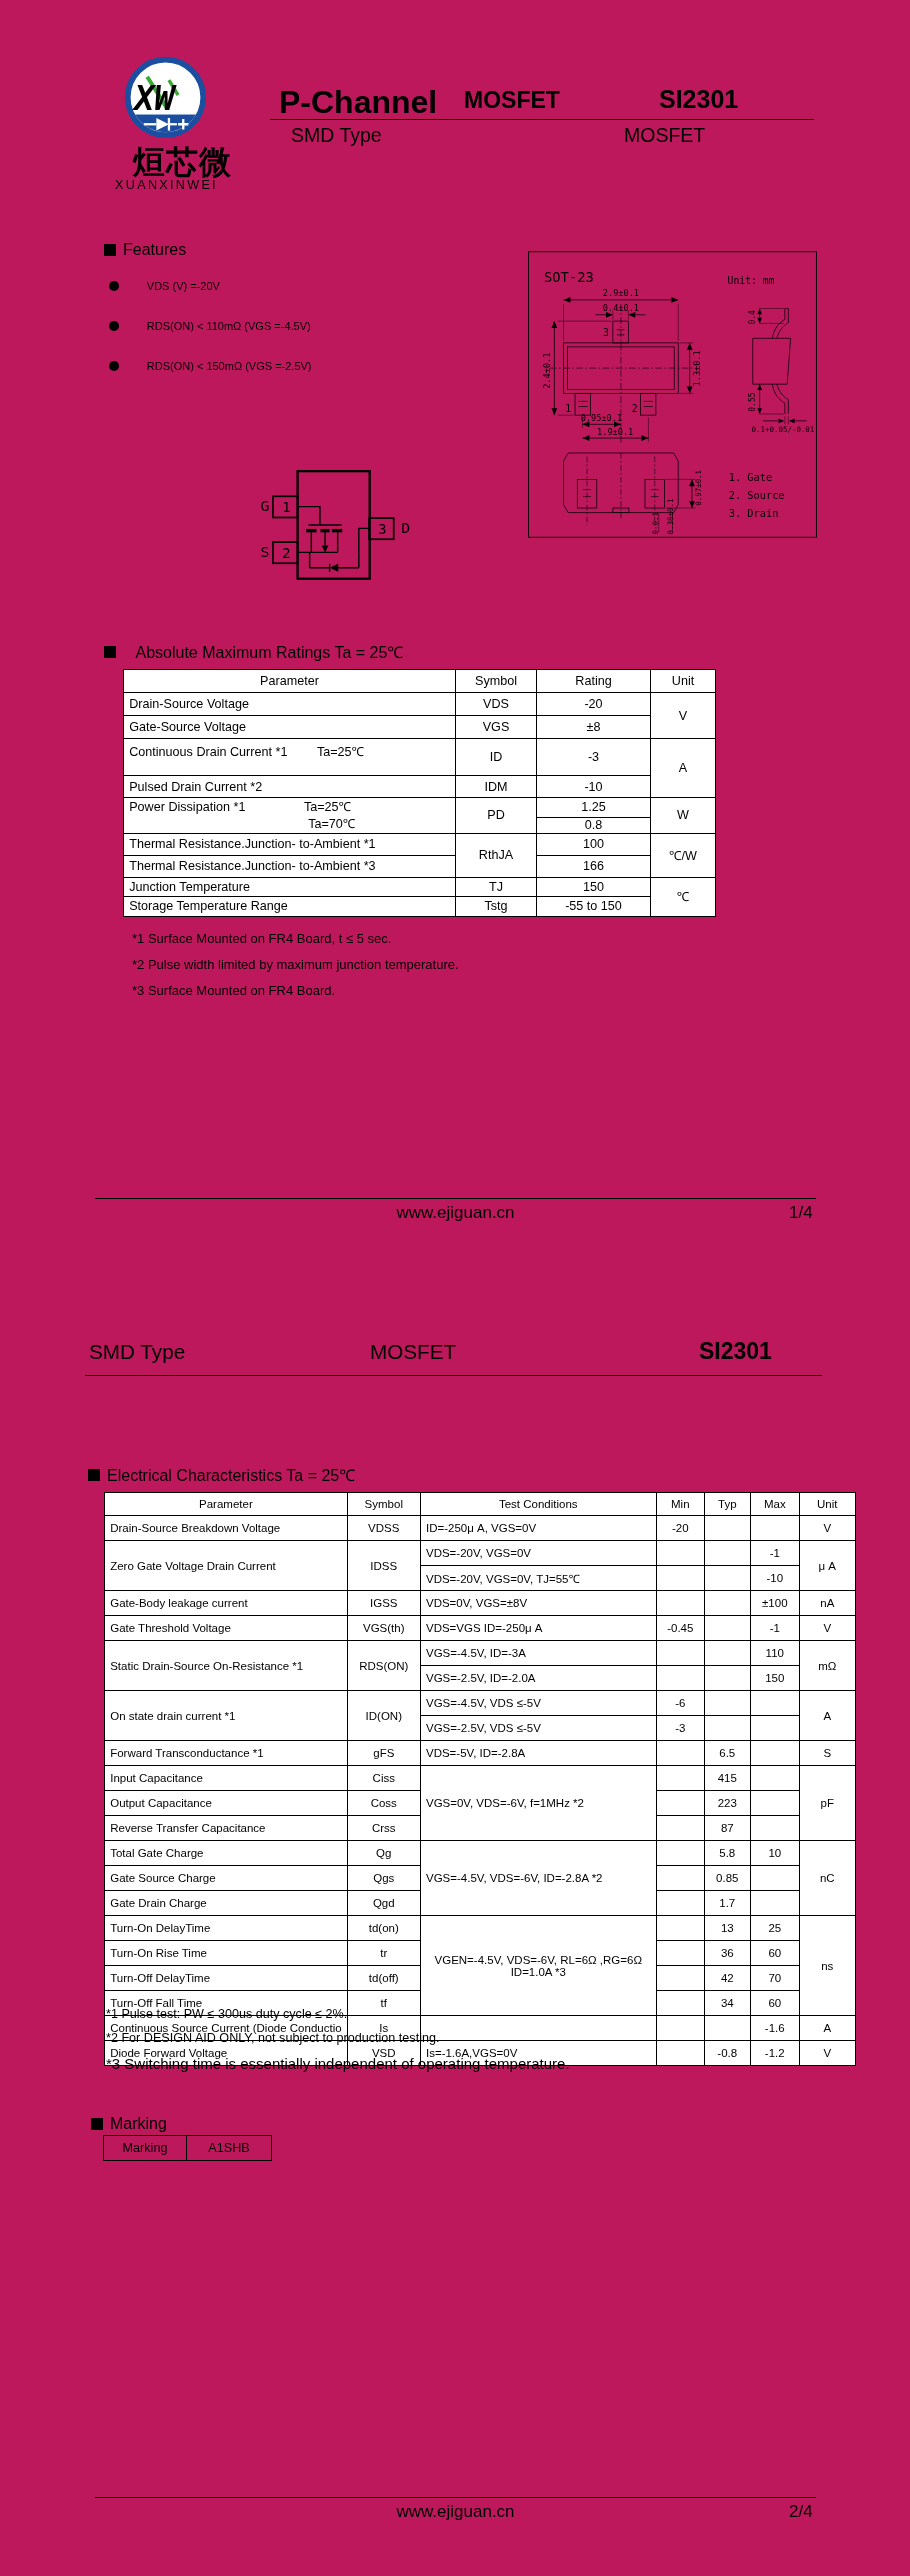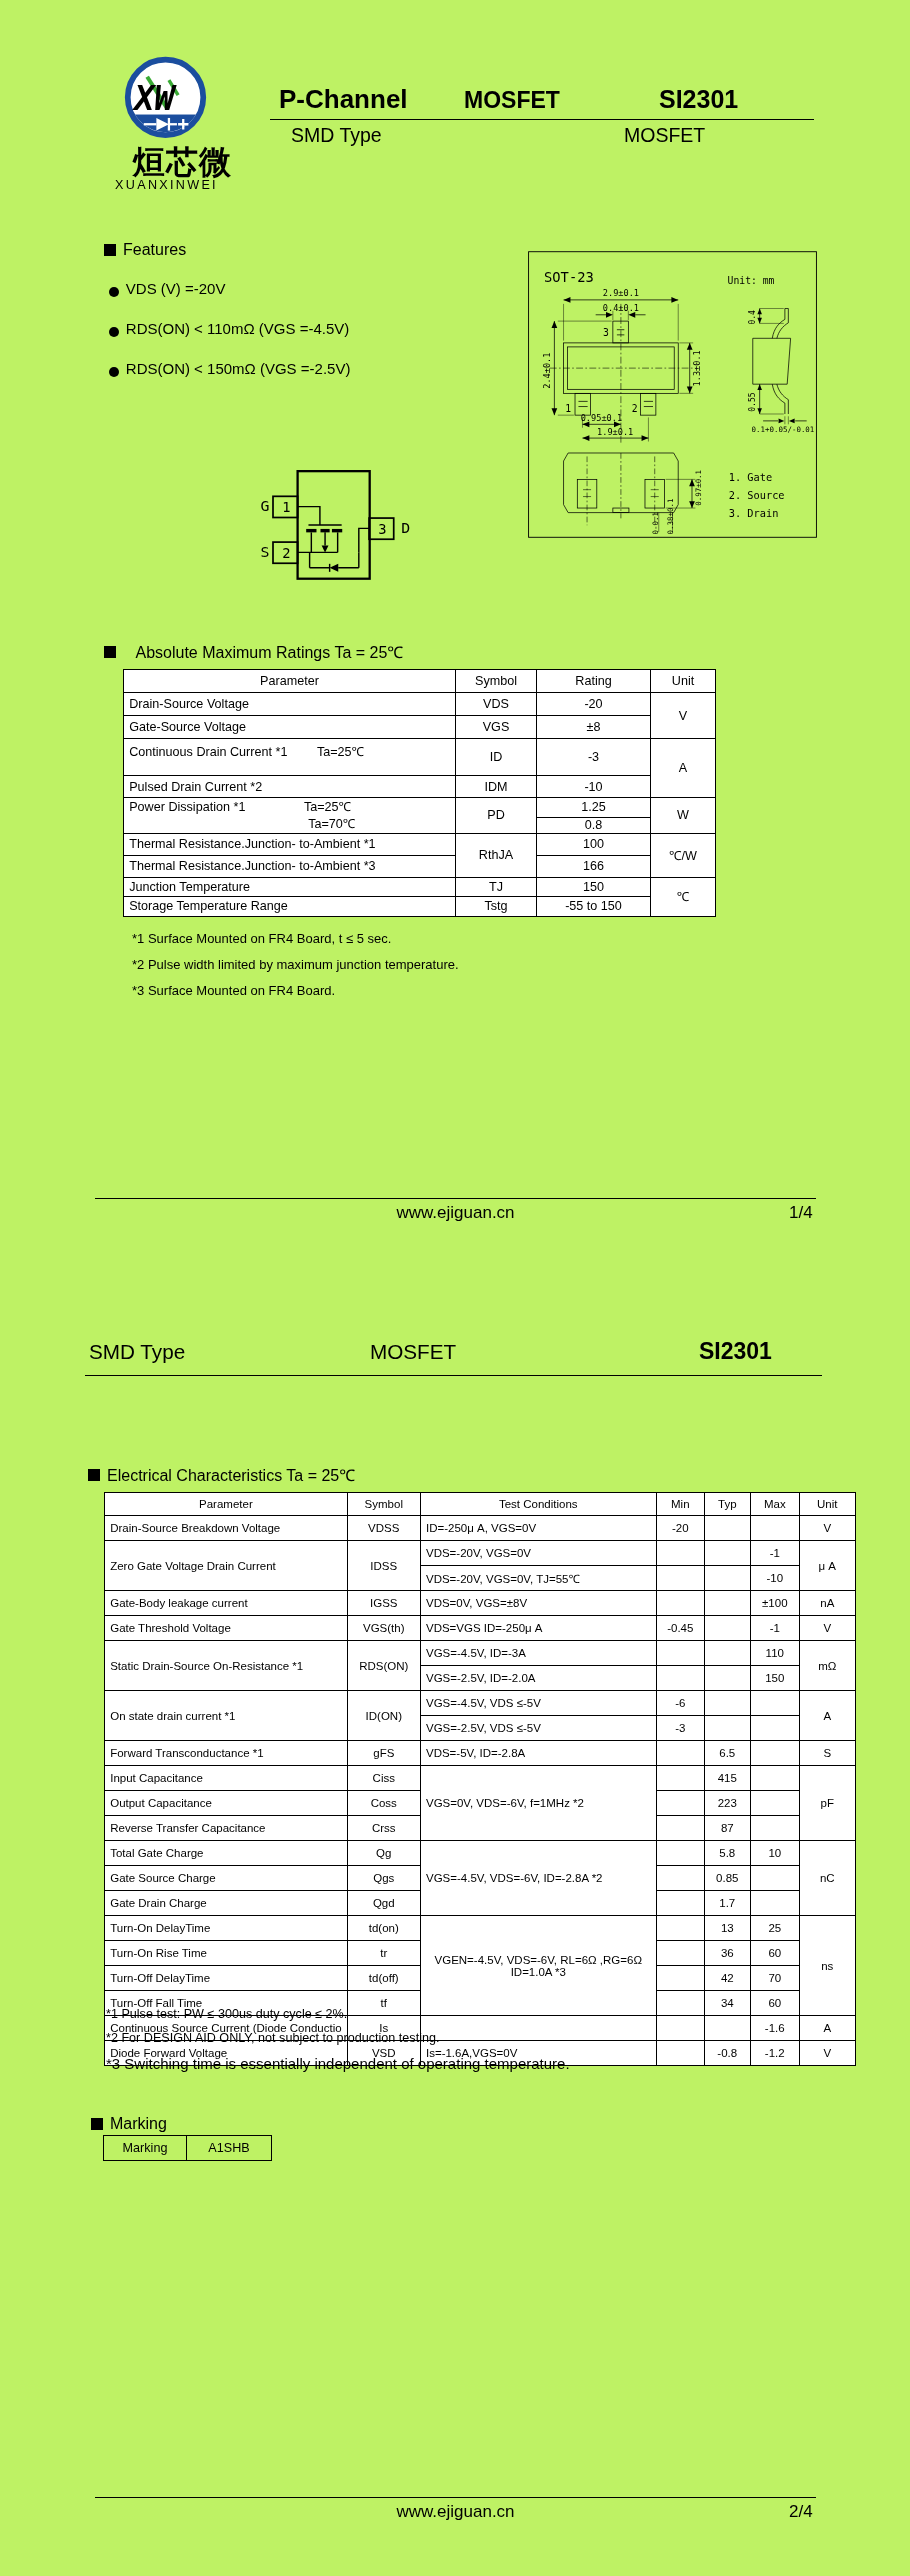--- a/index.html
+++ b/index.html
@@ -1,25 +1,25 @@
 <!DOCTYPE html>
 <html style="font-size:9.2px"><head>
 <meta charset="utf-8">
 <style>
   html,body{margin:0;padding:0;background:#fff;}
   body{font-family:"Liberation Sans", sans-serif;color:#000;}
-  #doc{position:relative;width:910px;height:2576px;background:#bef264;overflow:hidden;}
+  #doc{position:relative;width:910px;height:2576px;background:#be185d;overflow:hidden;}
   .abspos{position:absolute;}
   .bold{font-weight:bold;}
   .rule{position:absolute;border-top:1.7px solid #000;height:0;}
   
   .sect{position:absolute;display:flex;align-items:center;gap:7.5px;font-size:16px;margin-left:8px;}
   .sq{width:11.5px;height:11.5px;background:#000;flex:0 0 auto;}
   
-  .feat{position:absolute;display:flex;align-items:flex-end;gap:7px;font-size:15px;}
+  .feat{position:absolute;display:flex;align-items:center;gap:28px;font-size:11px;}
   .dot{width:9.8px;height:9.8px;border-radius:50%;background:#000;flex:0 0 auto;}
   
   table.ds{border-collapse:collapse;table-layout:fixed;position:absolute;border:1.7px solid #000;background:#fff;}
   table.ds td{border:1.1px solid #000;padding:0 5.2px;white-space:nowrap;overflow:hidden;vertical-align:middle;}
   table.abs td{font-size:12.6px;}
   table.elec td{font-size:11.5px;}
   tr.hrow td{text-align:center;border-bottom:1.7px solid #000;}
   tr.gt td{border-top:1.7px solid #000;}
   .ctr{text-align:center;}
   .vt{vertical-align:top !important;padding-top:4px !important;}
@@ -57,21 +57,21 @@
         <path d="M52,121 H74" fill="none"></path>
         <polygon points="74,110 74,132 96,121" stroke="none"></polygon>
         <path d="M96,110 V132" fill="none"></path>
         <path d="M96,121 H110" fill="none"></path>
         <path d="M112,121 H130 M121,112 V130" fill="none"></path>
       </g>
     </svg>
     <div class="abspos bold cjk" style="left:109px;top:141px;width:115px;font-size:32px;text-align:center;letter-spacing:1.1px;">烜芯微</div>
     <div class="abspos" style="left:109px;top:178px;width:115px;font-size:12.6px;text-align:center;letter-spacing:2.3px;">XUANXINWEI</div>
 
-    <div class="abspos bold" style="left:279px;top:84px;font-size:26px;">P-Channel</div>
+    <div class="abspos bold" style="left:279px;top:84px;font-size:32px;">P-Channel</div>
     <div class="abspos bold" style="left:464px;top:87px;font-size:23px;">MOSFET</div>
     <div class="abspos bold" style="left:659px;top:85px;font-size:25px;">SI2301</div>
     <div class="rule" style="top:119px;left:270px;width:544px;"></div>
     <div class="abspos" style="left:291px;top:124px;font-size:19.5px;">SMD Type</div>
     <div class="abspos" style="left:624px;top:124px;font-size:19.5px;">MOSFET</div>
 
     <div class="sect" style="left:96px;top:241px;">
       <span class="sq"></span>
       <span>Features</span>
     </div>

